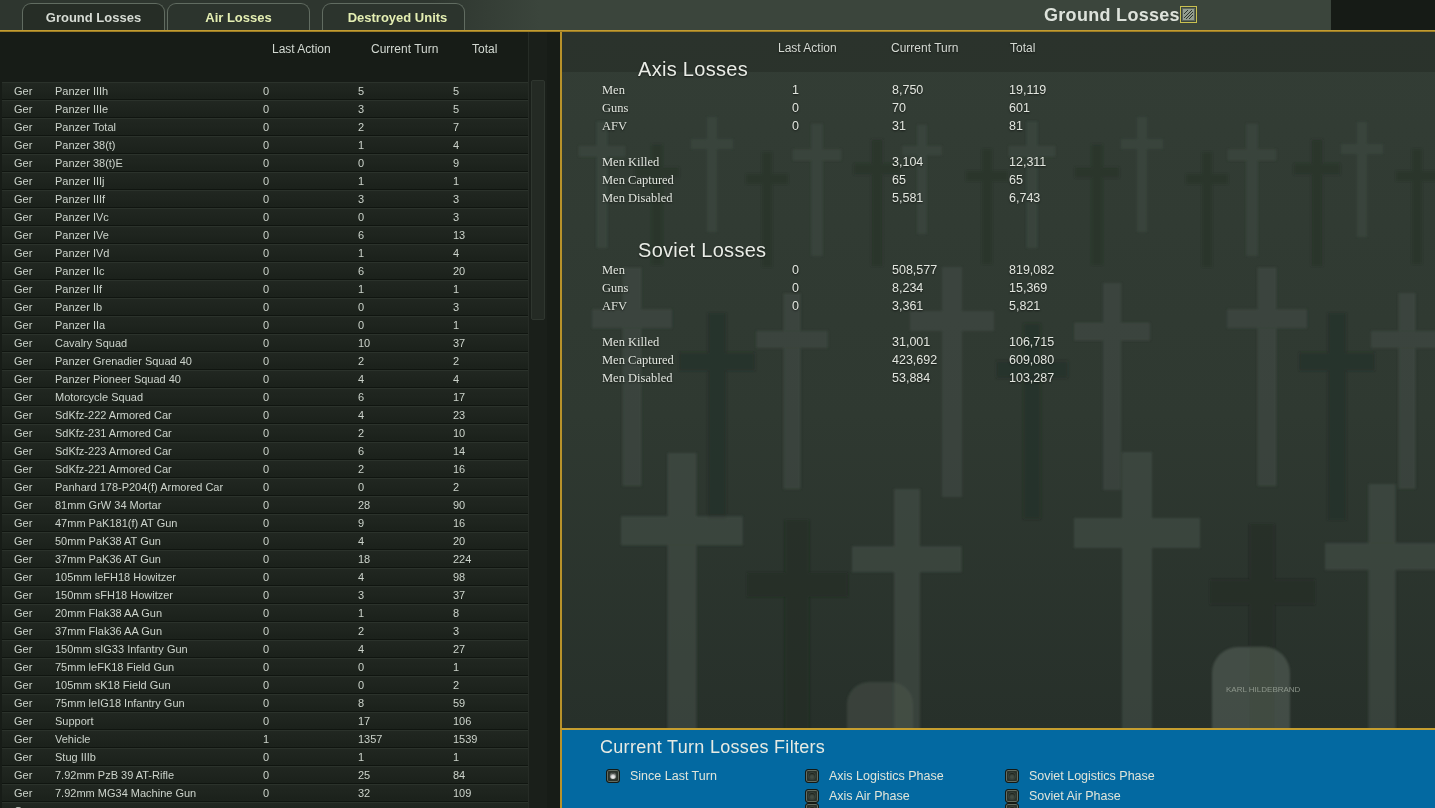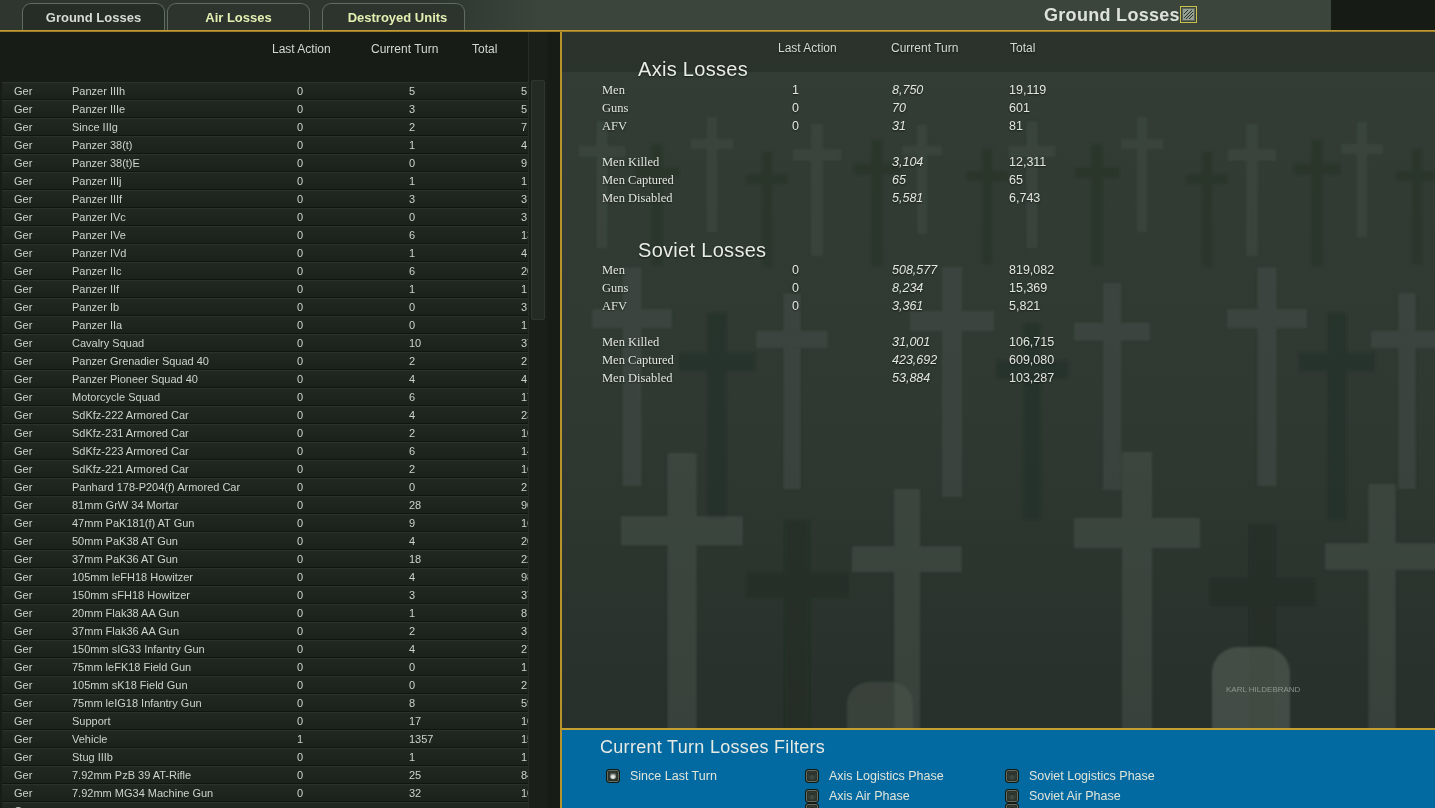--- a/index.html
+++ b/index.html
@@ -29,37 +29,37 @@
   .title-icon{position:absolute;left:1180px;top:6px;width:17px;height:17px;cursor:pointer;}
   
   .left-panel{position:absolute;left:0;top:32px;width:560px;height:776px;background:#171c17;overflow:hidden;}
   .lt-header{position:absolute;top:10px;font-size:12px;color:#d2d8d1;}
   .unit-rows{position:absolute;left:2px;top:50px;width:528px;}
   .unit-row{
     display:grid;grid-template-columns:41px 208px 95px 95px 1fr;
     padding-left:12px;height:18px;line-height:17px;font-size:11px;
     background:linear-gradient(#212721,#1b211b);
     border-top:1px solid #2b322b;border-bottom:1px solid #101510;
-    color:#ccd3cb;white-space:nowrap;gap:17px;
+    color:#ccd3cb;white-space:nowrap;
   }
   .unit-row span{overflow:hidden;}
   
   .scrollbar{position:absolute;left:528px;top:0;width:19px;height:776px;background:#1a1f1a;border-left:1px solid #262c26;}
   .scroll-thumb{position:absolute;left:2px;top:48px;width:14px;height:240px;background:#242a24;border:1px solid #2f362f;border-radius:2px;}
   
   .right-panel{position:absolute;left:560px;top:32px;width:875px;height:696px;
     border-left:2px solid #b8922a;background:#2e3830;overflow:hidden;}
   .cemetery{position:absolute;left:0;top:0;width:875px;height:696px;}
   .rp-header{position:absolute;top:9px;font-size:12px;color:#d6dbd4;text-shadow:0 1px 2px rgba(0,0,0,.6);z-index:5;}
   .sum-heading{position:absolute;left:38px;font-size:20px;color:#e9ece6;z-index:5;text-shadow:0 1px 2px rgba(0,0,0,.6);letter-spacing:.3px;margin-left:38px;}
   .sum-row{position:absolute;left:0;width:875px;height:18px;font-size:12.5px;z-index:5;text-shadow:0 1px 2px rgba(0,0,0,.6);}
   .sum-row span{position:absolute;color:#e2e6df;white-space:nowrap;}
   .sr-label{left:40px;font-family:Liberation Serif, serif;}
   .sr-la{left:230px;}
-  .sr-ct{left:330px;font-style:italic;}
+  .sr-ct{left:330px;}
   .sr-tot{left:447px;}
   
   .filter-panel{position:absolute;left:560px;top:728px;width:875px;height:80px;
     background:#0369a1;border-left:2px solid #b8922a;border-top:2px solid #c59e30;overflow:hidden;}
   .filter-heading{position:absolute;left:38px;top:7px;font-size:18px;color:#e7eae3;letter-spacing:.3px;}
   .f-label{position:absolute;font-size:12.5px;color:#e0e5da;white-space:nowrap;}
   .cb{position:absolute;width:14px;height:14px;border-radius:3px;background:#2a322b;
       border:1px solid #141914;box-shadow:inset 0 0 0 1px #626d62;cursor:pointer;}
   .cb::after{content:"";position:absolute;left:3px;top:3px;width:6px;height:6px;border-radius:50%;
       background:#454f46;box-shadow:inset 0 1px 2px #141914,0 0 0 1px #38413a;}
@@ -101,21 +101,21 @@
         </div>
         <div class="unit-row">
           <span>Ger</span>
           <span>Panzer IIIe</span>
           <span>0</span>
           <span>3</span>
           <span>5</span>
         </div>
         <div class="unit-row">
           <span>Ger</span>
-          <span>Since IIIg</span>
+          <span>Panzer Total</span>
           <span>0</span>
           <span>2</span>
           <span>7</span>
         </div>
         <div class="unit-row">
           <span>Ger</span>
           <span>Panzer 38(t)</span>
           <span>0</span>
           <span>1</span>
           <span>4</span>

